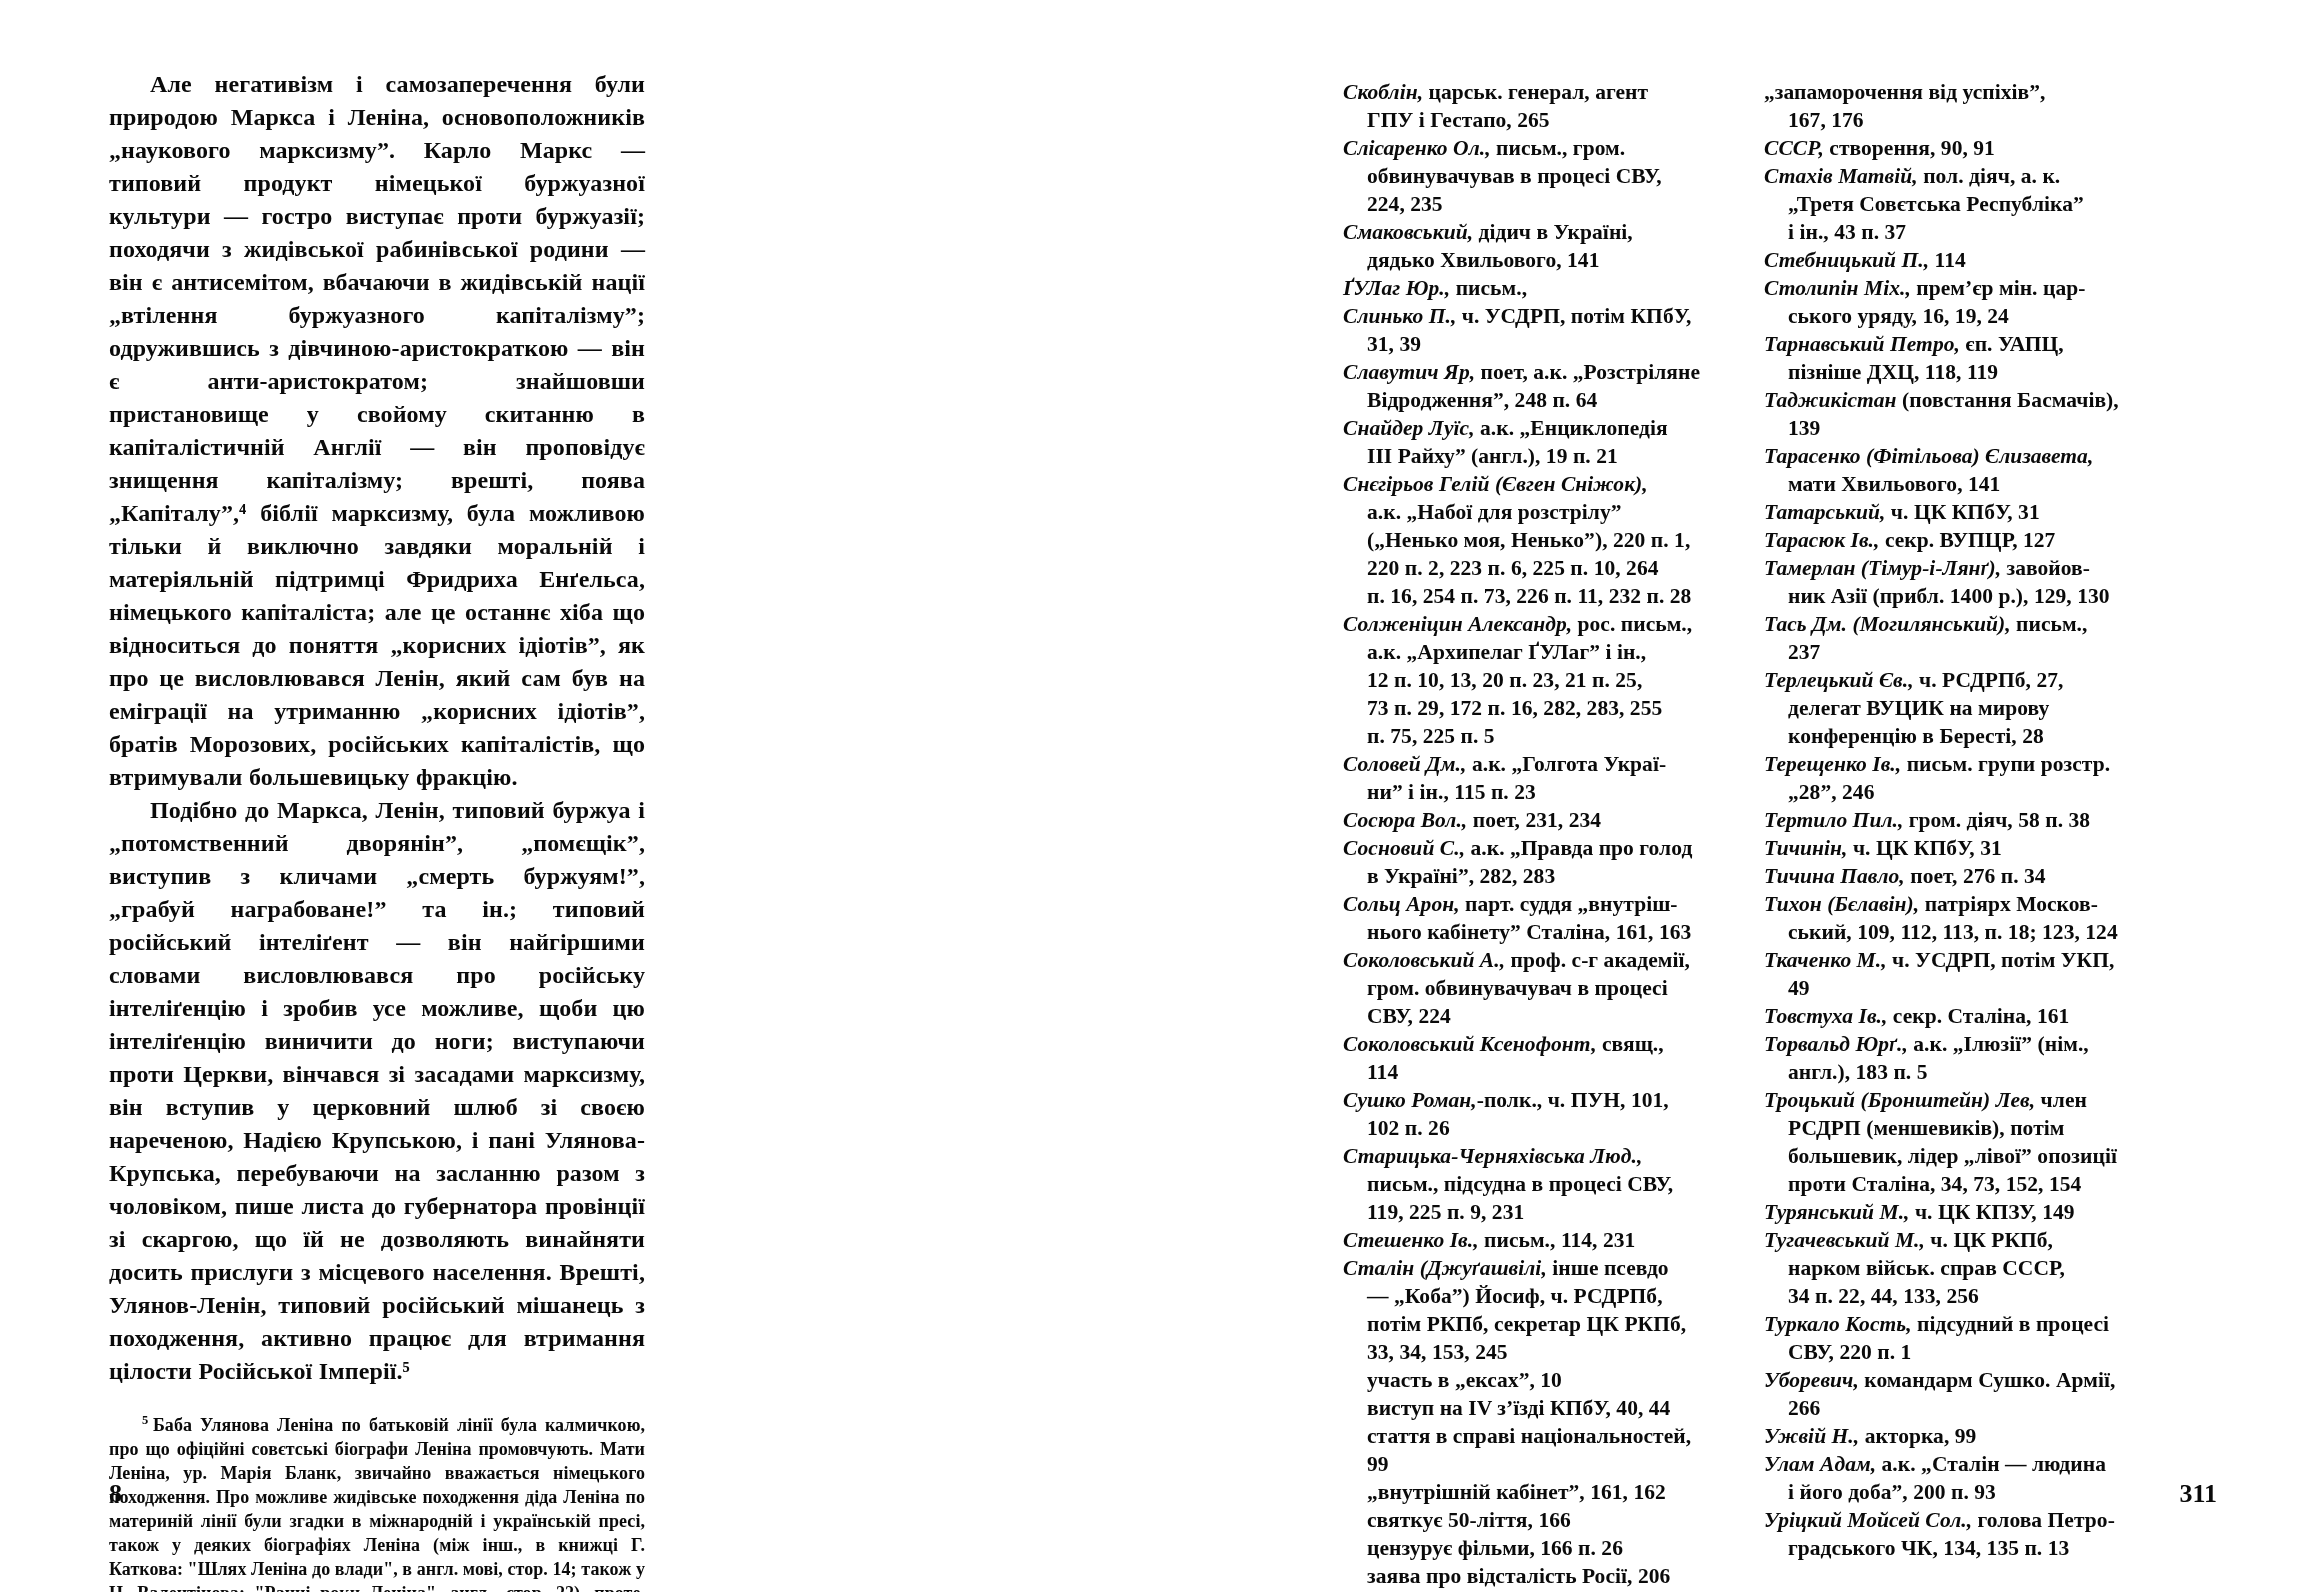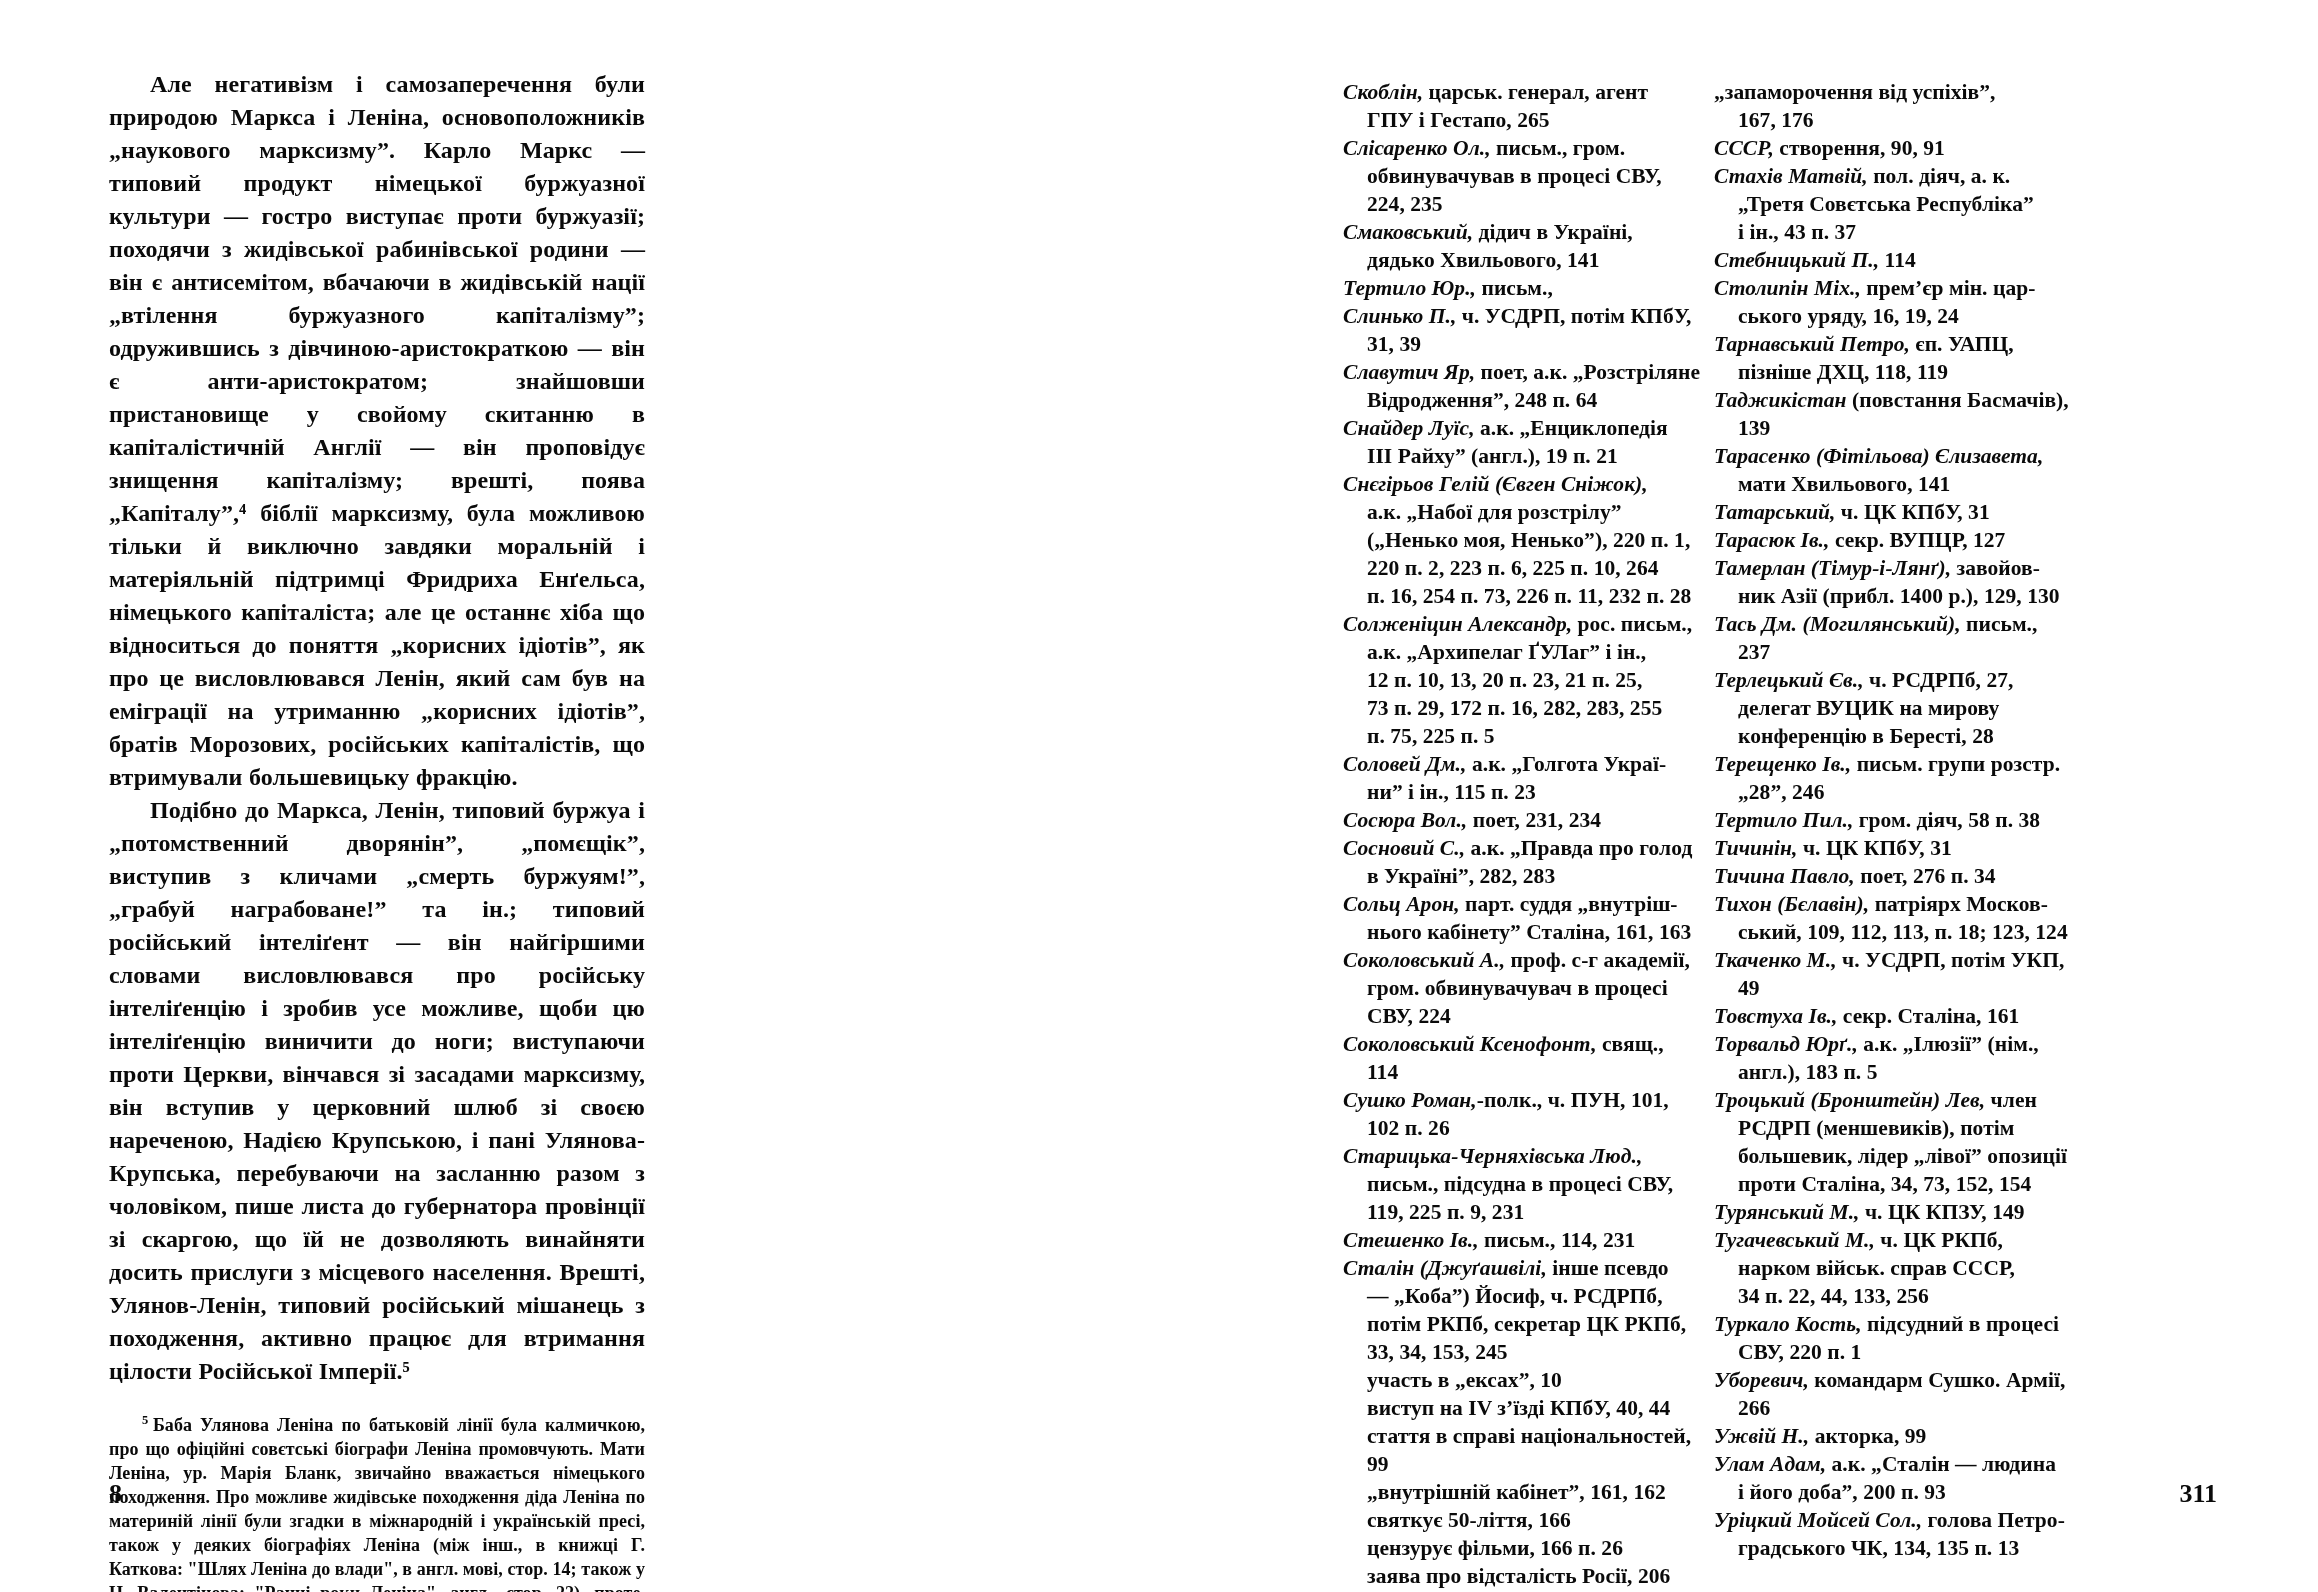--- a/index.html
+++ b/index.html
@@ -67,20 +67,21 @@
   
   #right-page {
     position: absolute;
     left: 1343px;
     top: 78px;
     width: 876px;
     height: 1447px;
   }
   .index-cols {
     display: flex;
+    gap: 50px;
   }
   .index-col {
     width: 371px;
   }
   .idx-entry {
     font-size: 21.5px;
     line-height: 28px;
     font-weight: 700;
     margin: 0 0 0 0;
     padding-left: 24px;
@@ -133,21 +134,21 @@
   <div id="right-page">
     <div class="index-cols">
       <div class="index-col">
           <p class="idx-entry"><span class="hd">Скоблін,</span><span> царськ. генерал, агент</span></p>
           <p class="idx-cont">ГПУ і Гестапо, 265</p>
           <p class="idx-entry"><span class="hd">Слісаренко Ол.,</span><span> письм., гром.</span></p>
           <p class="idx-cont">обвинувачував в процесі СВУ,</p>
           <p class="idx-cont">224, 235</p>
           <p class="idx-entry"><span class="hd">Смаковський,</span><span> дідич в Україні,</span></p>
           <p class="idx-cont">дядько Хвильового, 141</p>
-          <p class="idx-entry"><span class="hd">Тертило Юр.,</span><span> письм.,</span></p>
+          <p class="idx-entry"><span class="hd">ҐУЛаг Юр.,</span><span> письм.,</span></p>
           <p class="idx-entry"><span class="hd">Слинько П.,</span><span> ч. УСДРП, потім КПбУ,</span></p>
           <p class="idx-cont">31, 39</p>
           <p class="idx-entry"><span class="hd">Славутич Яр,</span><span> поет, а.к. „Розстріляне</span></p>
           <p class="idx-cont">Відродження”, 248 п. 64</p>
           <p class="idx-entry"><span class="hd">Снайдер Луїс,</span><span> а.к. „Енциклопедія</span></p>
           <p class="idx-cont">ІІІ Райху” (англ.), 19 п. 21</p>
           <p class="idx-entry"><span class="hd">Снєгірьов Гелій (Євген Сніжок),</span></p>
           <p class="idx-cont">а.к. „Набої для розстрілу”</p>
           <p class="idx-cont">(„Ненько моя, Ненько”), 220 п. 1,</p>
           <p class="idx-cont">220 п. 2, 223 п. 6, 225 п. 10, 264</p>

